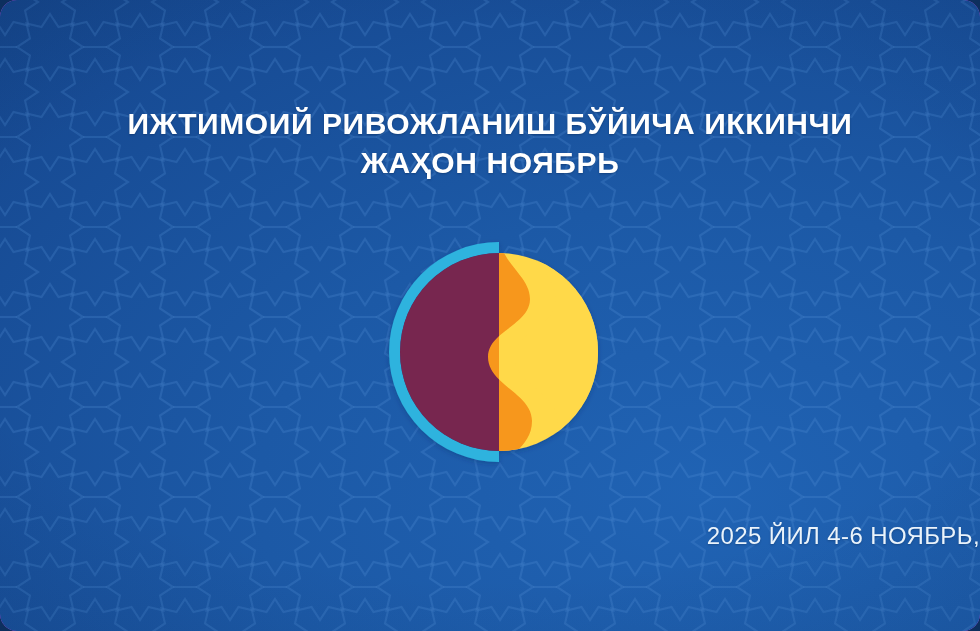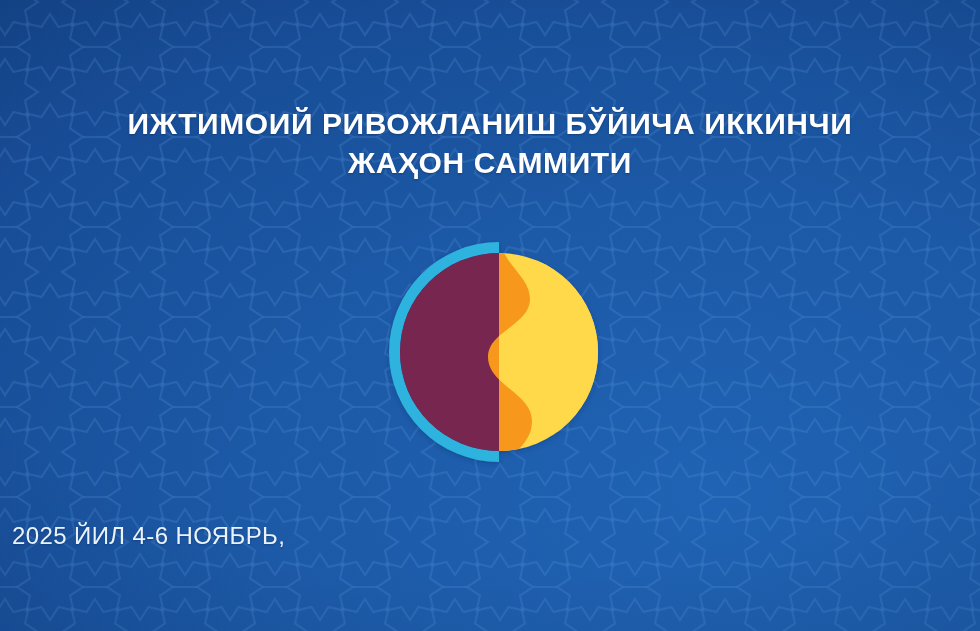--- a/index.html
+++ b/index.html
@@ -10,20 +10,21 @@
   body {
     font-family: "Liberation Sans", sans-serif;
   }
 
   #poster {
     position: relative;
     width: 980px;
     height: 631px;
     overflow: hidden;
     background: #d946ef;
+    border-radius: 17px;
   }
 
   
   .bg-base {
     position: absolute;
     inset: 0;
     background: radial-gradient(120% 120% at 72% 78%,
                   #2063b4 0%,
                   #1c59a6 38%,
                   #174b94 74%,
@@ -72,24 +73,24 @@
     top: 233px;
     width: 230px;
     height: 238px;
     z-index: 3;
   }
   .logo-wrap svg { display: block; }
 
   
   .footer-block {
     position: absolute;
-    left: 12px;
+    left: 0;
     right: 0;
     top: 521px;
-    text-align: left;
+    text-align: right;
     z-index: 4;
   }
   .footer-line {
     display: block;
     color: #eaf3fb;
     font-weight: 400;
     font-size: 24px;
     letter-spacing: 0.4px;
     line-height: 30px;
     white-space: nowrap;
@@ -132,21 +133,21 @@
         </g>
       </pattern>
     </defs>
     <rect x="0" y="0" width="1060" height="711" fill="url(#starlattice)"></rect>
   </svg>
 
   <div class="bg-vignette"></div>
 
   <div class="title-block">
     <span class="title-line">ИЖТИМОИЙ РИВОЖЛАНИШ БЎЙИЧА ИККИНЧИ</span>
-    <span class="title-line">ЖАҲОН САММИТИ</span>
+    <span class="title-line">ЖАҲОН НОЯБРЬ</span>
   </div>
 
   <div class="logo-wrap">
     <svg width="230" height="238" viewBox="0 0 230 238" xmlns="http://www.w3.org/2000/svg">
       <defs>
 
         <clipPath id="circleClip">
           <circle cx="119" cy="119" r="99"></circle>
         </clipPath>
         <filter id="softshadow" x="-25%" y="-25%" width="150%" height="150%">

